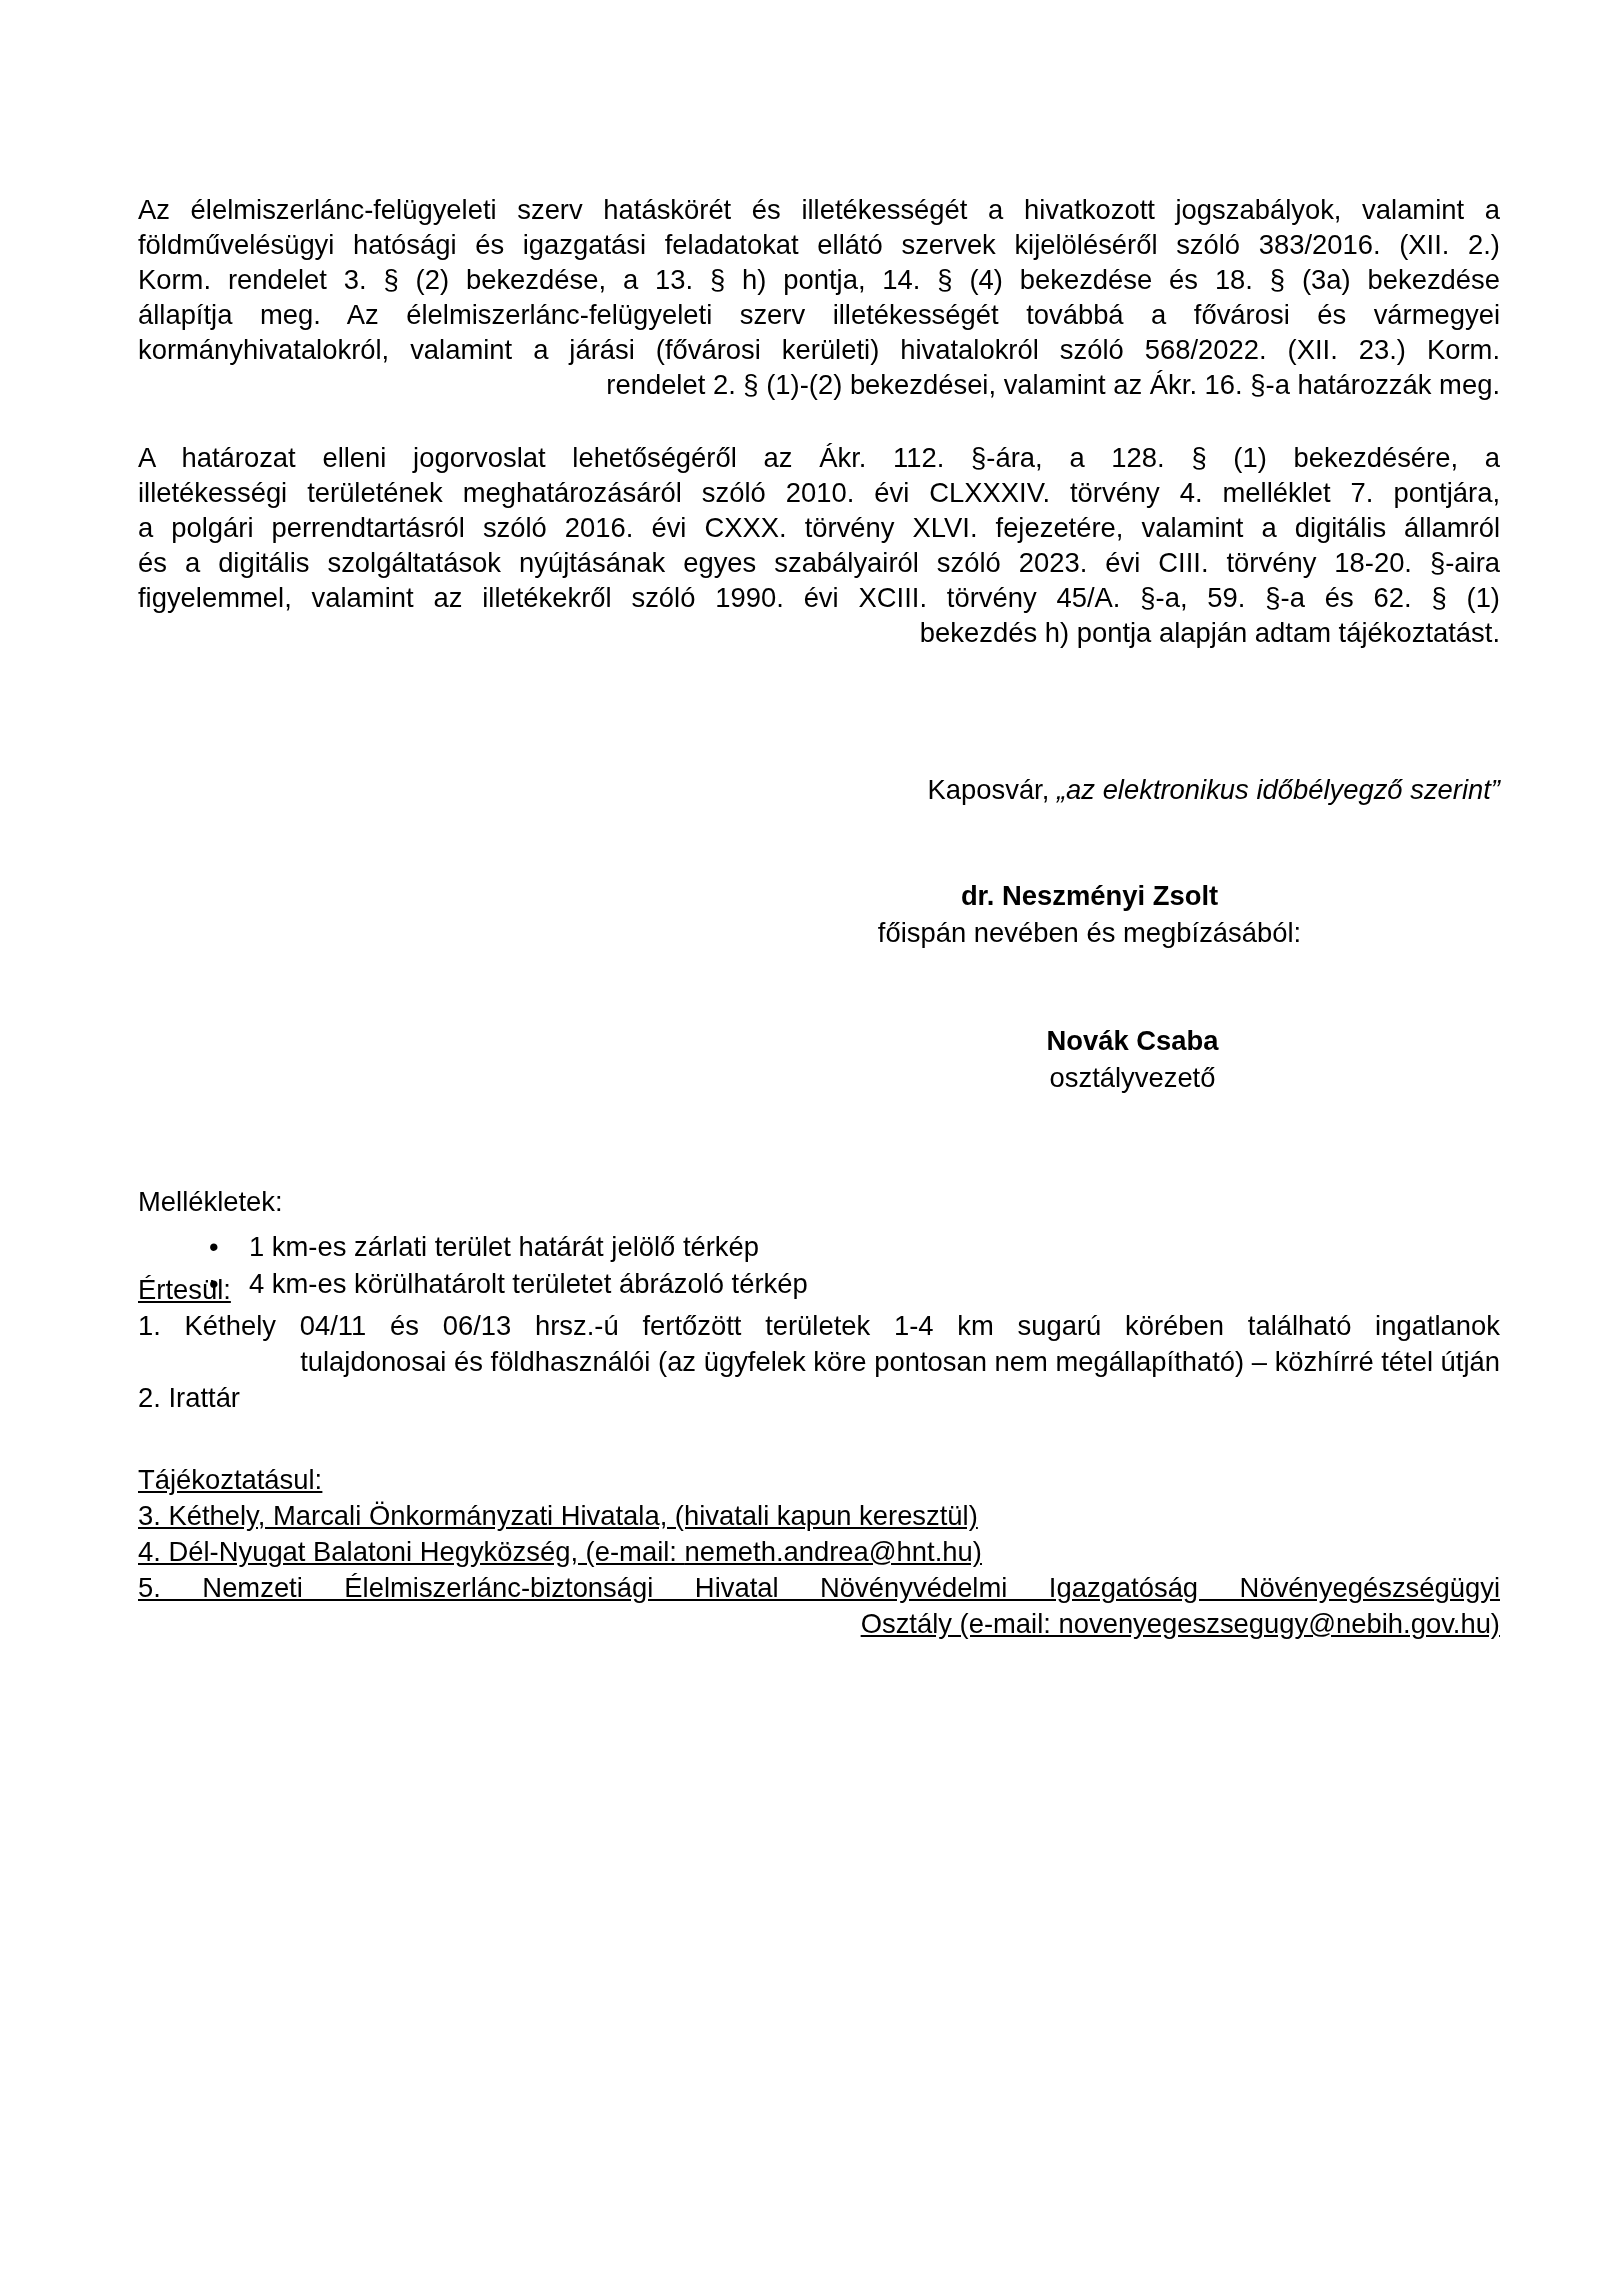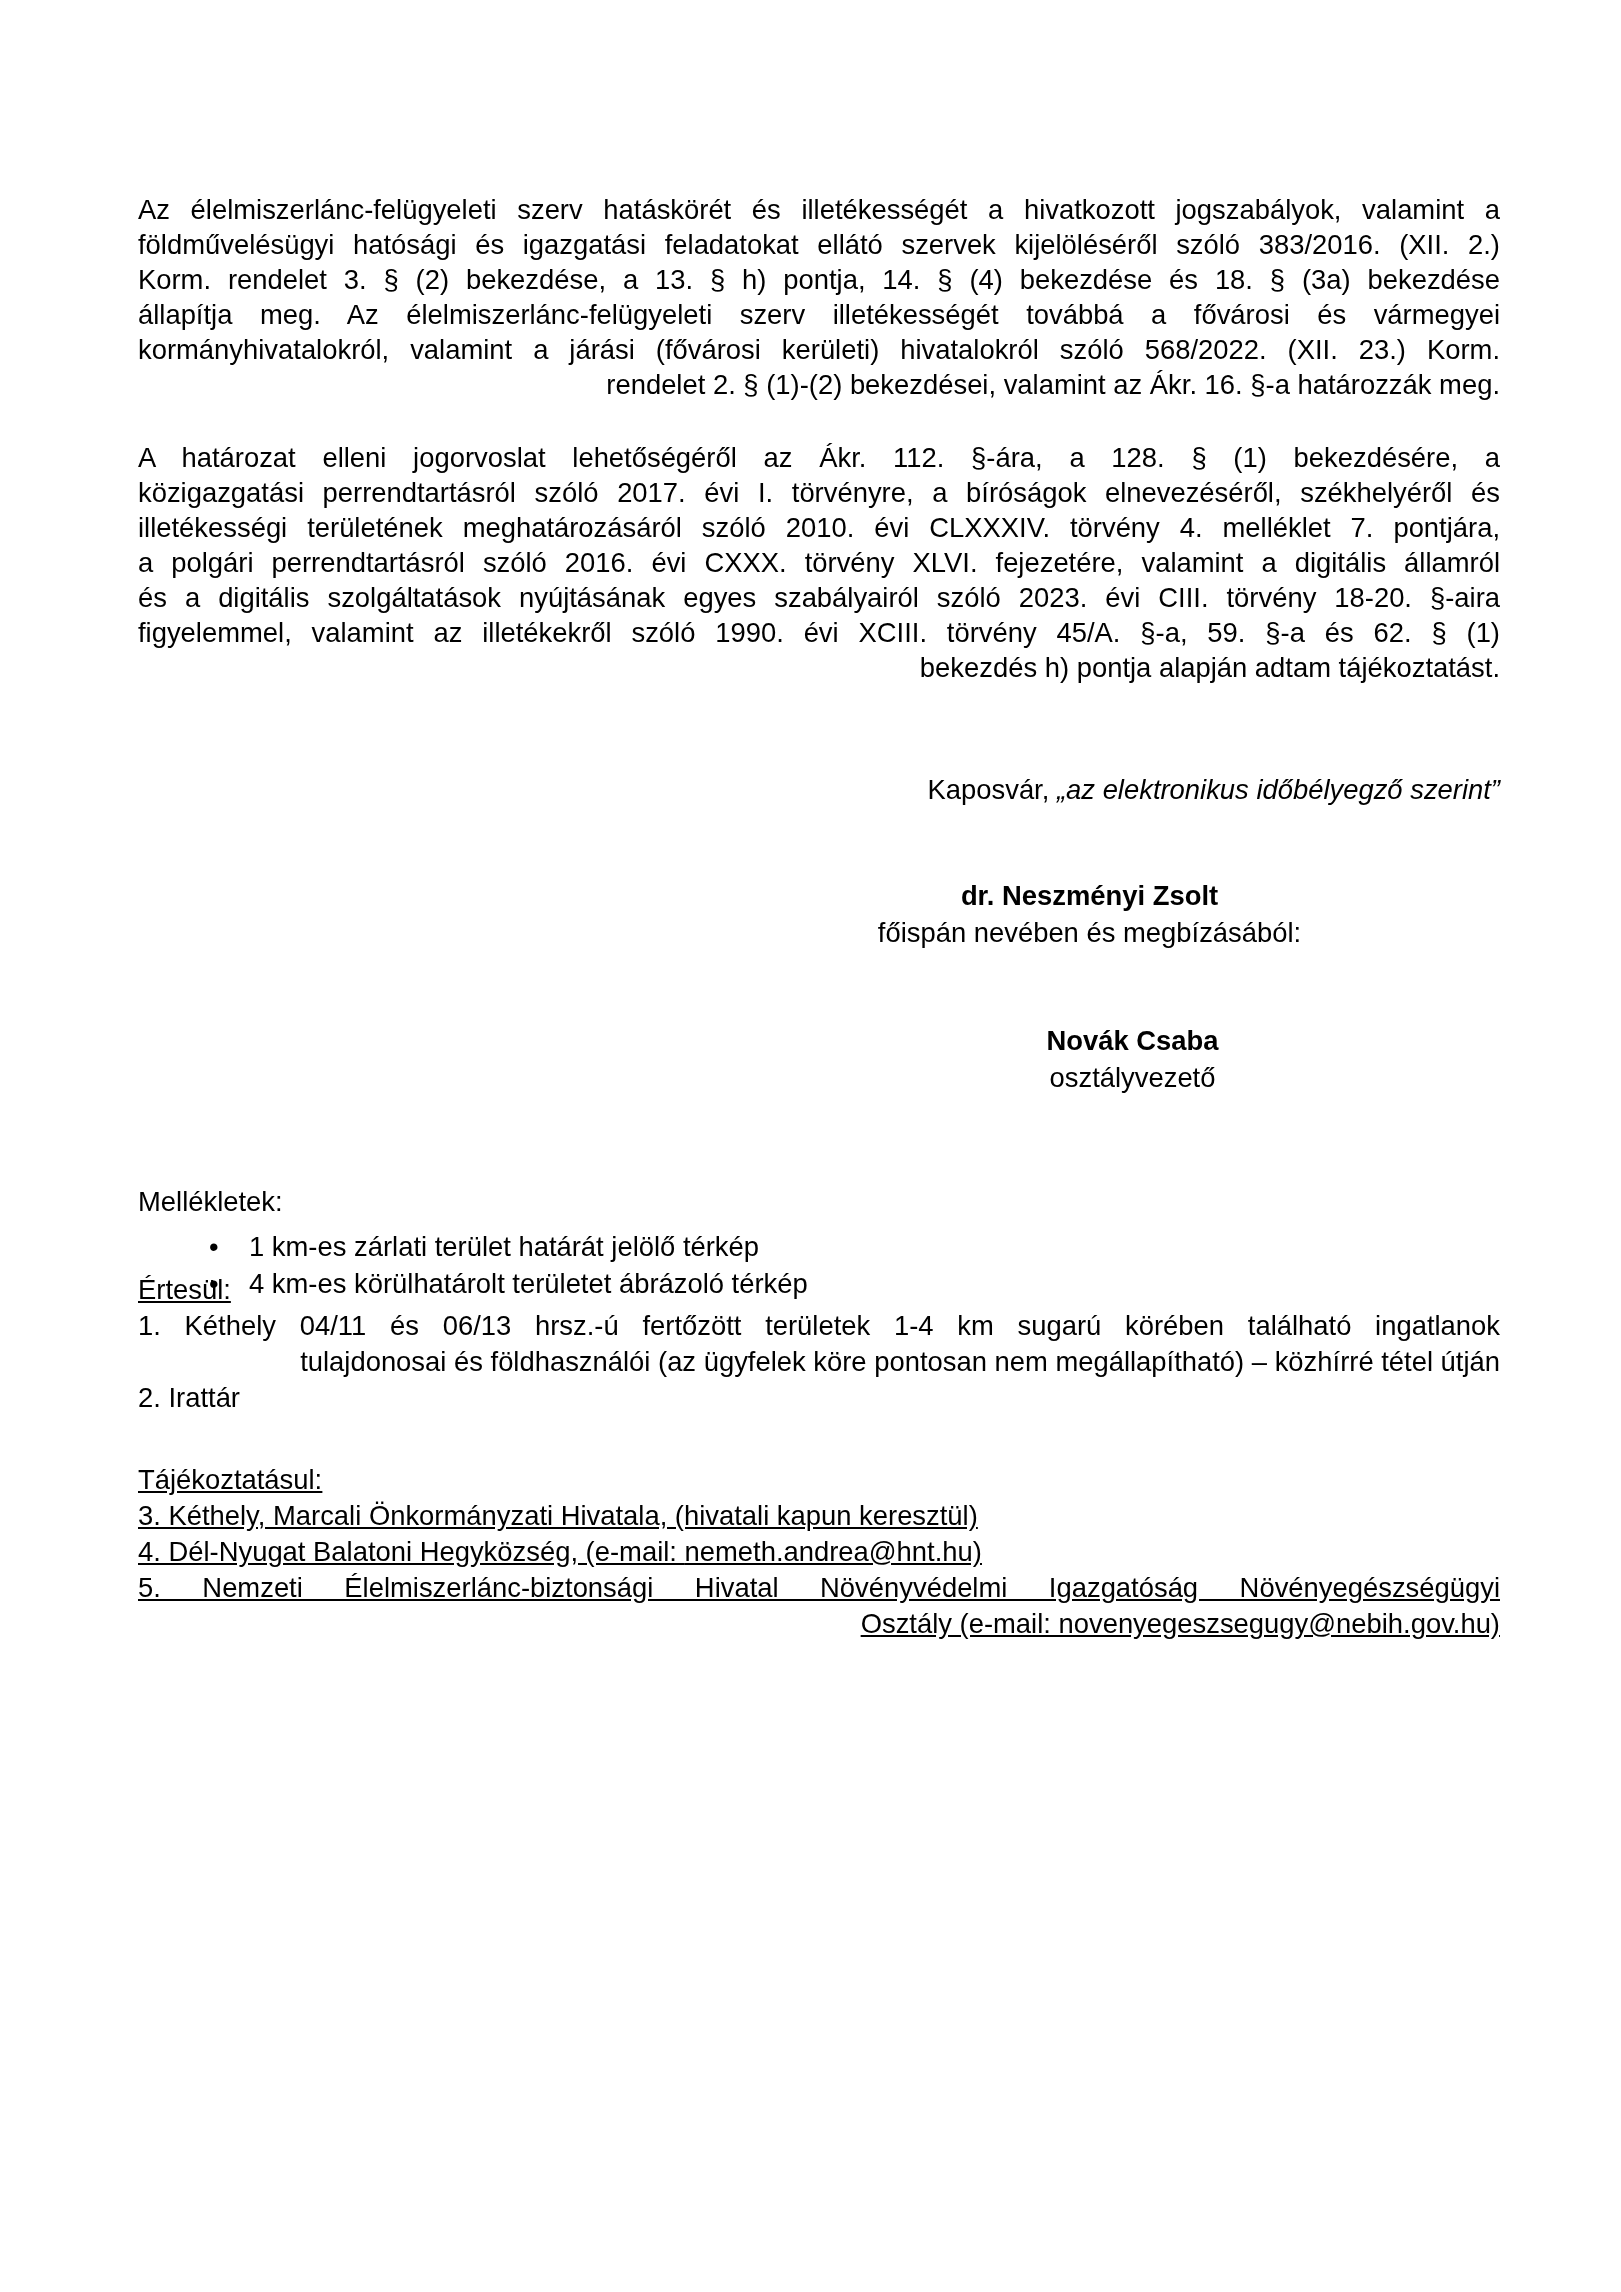--- a/index.html
+++ b/index.html
@@ -68,21 +68,20 @@
       <div class="line jline">Az élelmiszerlánc-felügyeleti szerv hatáskörét és illetékességét a hivatkozott jogszabályok, valamint a</div>
       <div class="line jline">földművelésügyi hatósági és igazgatási feladatokat ellátó szervek kijelöléséről szóló 383/2016. (XII. 2.)</div>
       <div class="line jline">Korm. rendelet 3. § (2) bekezdése, a 13. § h) pontja, 14. § (4) bekezdése és 18. § (3a) bekezdése</div>
       <div class="line jline">állapítja meg. Az élelmiszerlánc-felügyeleti szerv illetékességét továbbá a fővárosi és vármegyei</div>
       <div class="line jline">kormányhivatalokról, valamint a járási (fővárosi kerületi) hivatalokról szóló 568/2022. (XII. 23.) Korm.</div>
       <div class="line">rendelet 2. § (1)-(2) bekezdései, valamint az Ákr. 16. §-a határozzák meg.</div>
     </div>
 
   <div id="p2" class="block para" style="top:440px;">
       <div class="line jline">A határozat elleni jogorvoslat lehetőségéről az Ákr. 112. §-ára, a 128. § (1) bekezdésére, a</div>
-      <div class="line jline">közigazgatási perrendtartásról szóló 2017. évi I. törvényre, a bíróságok elnevezéséről, székhelyéről és</div>
       <div class="line jline">illetékességi területének meghatározásáról szóló 2010. évi CLXXXIV. törvény 4. melléklet 7. pontjára,</div>
       <div class="line jline">a polgári perrendtartásról szóló 2016. évi CXXX. törvény XLVI. fejezetére, valamint a digitális államról</div>
       <div class="line jline">és a digitális szolgáltatások nyújtásának egyes szabályairól szóló 2023. évi CIII. törvény 18-20. §-aira</div>
       <div class="line jline">figyelemmel, valamint az illetékekről szóló 1990. évi XCIII. törvény 45/A. §-a, 59. §-a és 62. § (1)</div>
       <div class="line">bekezdés h) pontja alapján adtam tájékoztatást.</div>
     </div>
 
   <div id="dateline" class="block">
     <span>Kaposvár, </span><span class="italic">„az elektronikus időbélyegző szerint”</span>
   </div>

